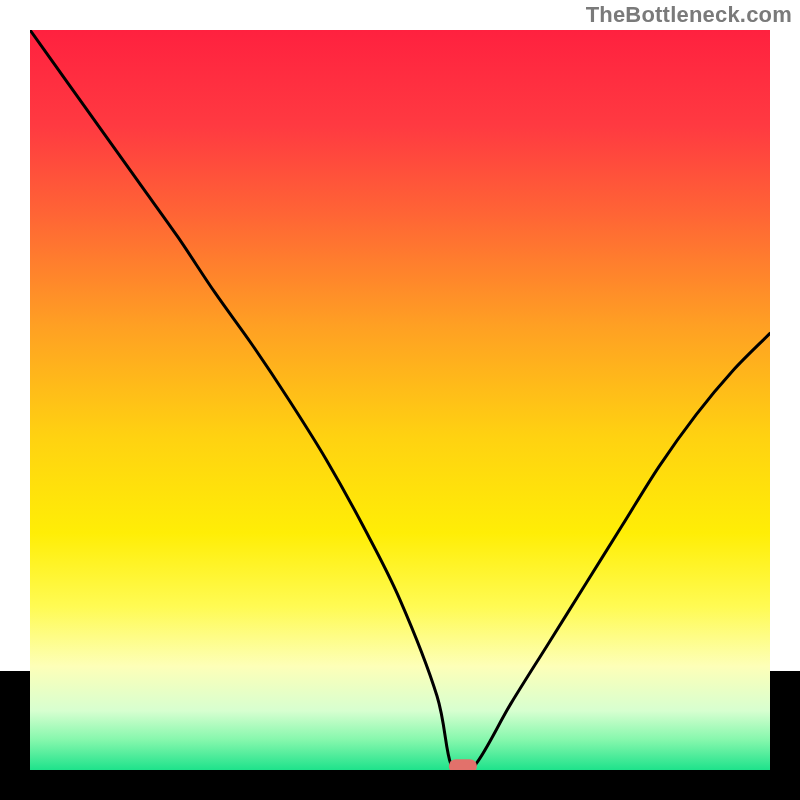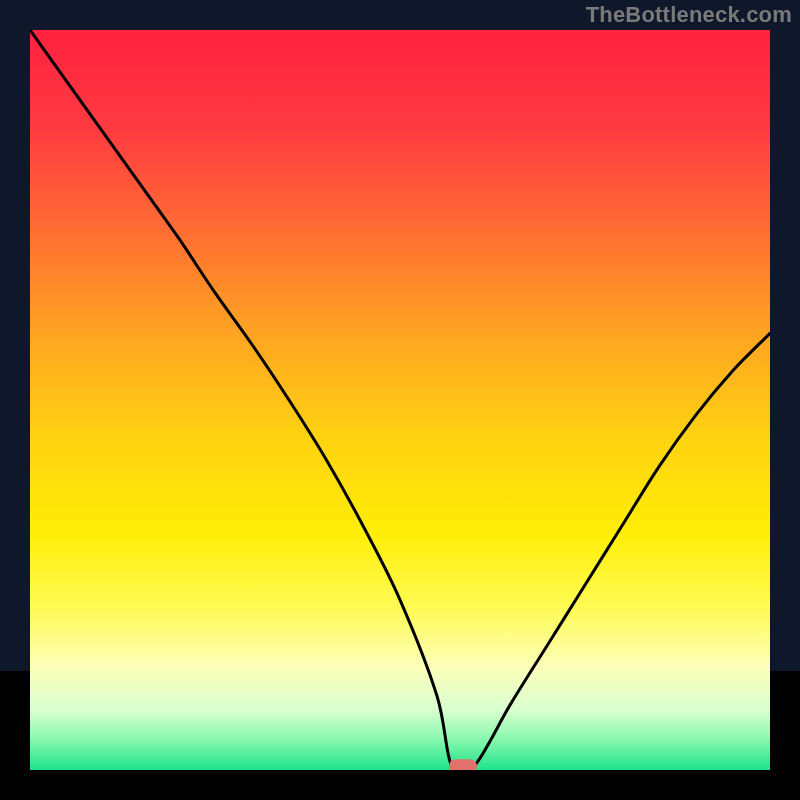--- a/index.html
+++ b/index.html
@@ -8,21 +8,21 @@
     width: 800px;
     height: 800px;
     background: #000;
     overflow: hidden;
     font-family: Arial, Helvetica, sans-serif;
   }
   .outer {
     position: relative;
     width: 800px;
     height: 671px;
-    background: #0f172a;
+    background: #ffffff;
   }
   .watermark {
     position: absolute;
     top: 2px;
     right: 8px;
     color: #7a7a7a;
     font-size: 22px;
     font-weight: 600;
     letter-spacing: 0.2px;
     z-index: 5;

